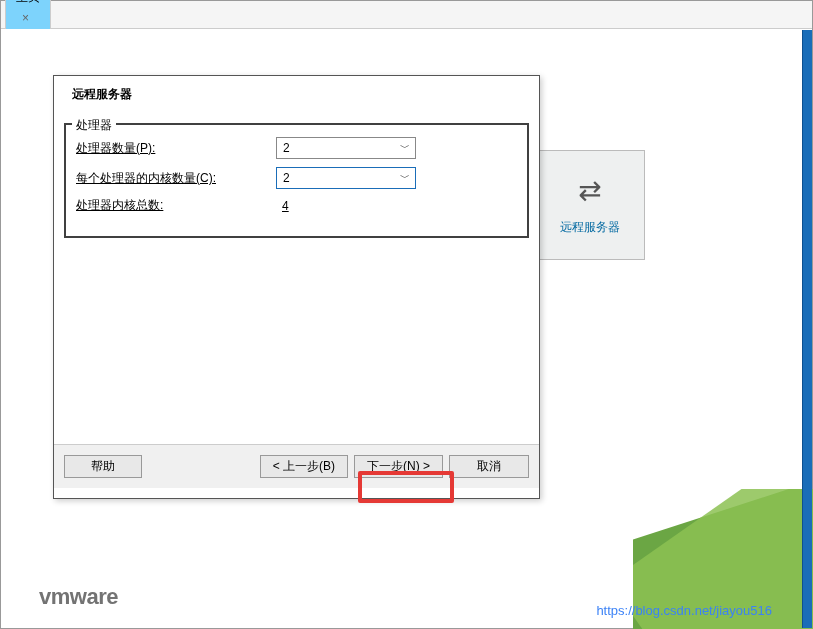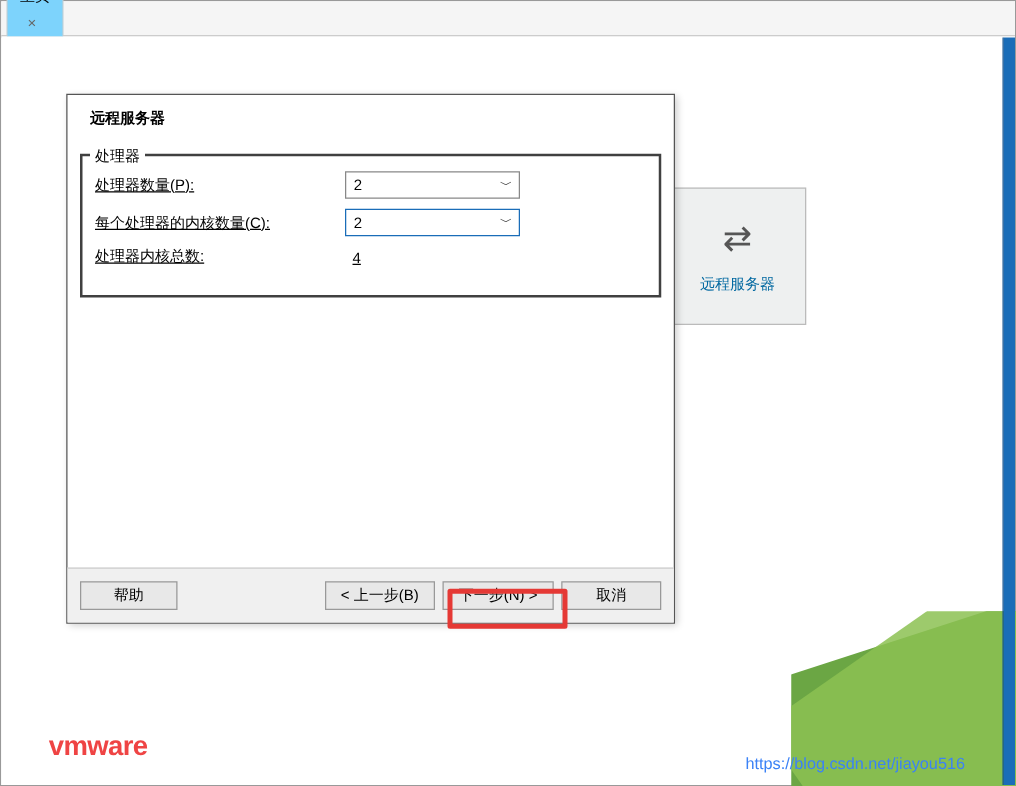--- a/index.html
+++ b/index.html
@@ -78,21 +78,21 @@
     .bg-card-label {
       font-size: 12px;
       color: #0369a1;
     }
     .vmware-logo {
       position: absolute;
       bottom: 18px;
       left: 38px;
       font-size: 22px;
       font-weight: bold;
-      color: #ef4444;
+      color: #737373;
       letter-spacing: -0.5px;
     }
     .watermark {
       position: absolute;
       bottom: 10px;
       right: 40px;
       color: #3b82f6;
       font-size: 13px;
     }
     .green-bg {
@@ -234,21 +234,21 @@
       width: 96px;
       height: 32px;
       z-index: 20;
     }
     .static-value {
       font-size: 12px;
       padding-left: 6px;
     }
     .dialog-buttons {
       position: absolute;
-      bottom: 0;
+      bottom: 10px;
       left: 0;
       right: 0;
       height: 44px;
       border-top: 1px solid #ccc;
       display: flex;
       align-items: center;
       padding: 0 10px;
       gap: 6px;
       background: #f0f0f0;
     }

